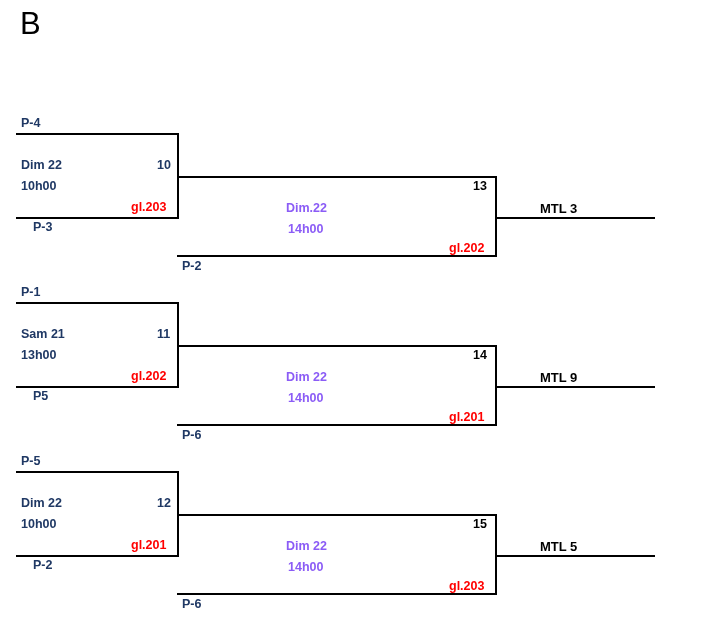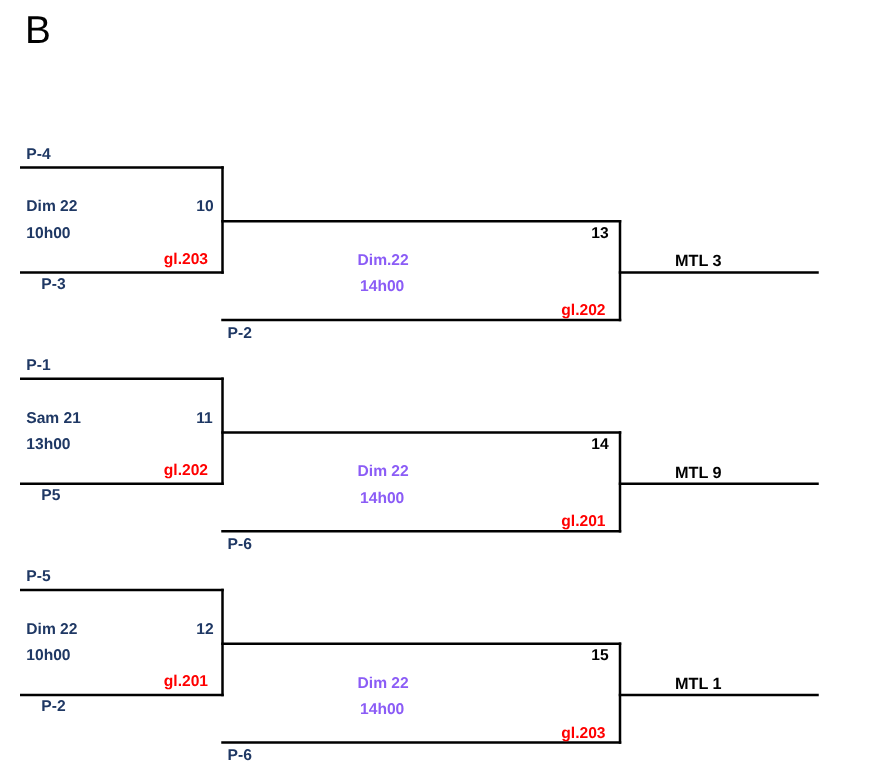--- a/index.html
+++ b/index.html
@@ -179,16 +179,16 @@
     <div class="tx f12 navy  lbl-time">10h00</div>
     <div class="tx f12 navy  lbl-num1">12</div>
     <div class="tx f12 red   lbl-gl1">gl.201</div>
 
     <div class="tx f12 gray  lbl-mid-date">Dim 22</div>
     <div class="tx f12 gray  lbl-mid-time">14h00</div>
     <div class="tx f12 black lbl-num2">15</div>
     <div class="tx f12 red   lbl-gl2">gl.203</div>
     <div class="tx f12 navy  lbl-mid-bot">P-6</div>
 
-    <div class="tx f13 black lbl-mtl">MTL 1</div>
+    <div class="tx f13 black lbl-mtl">MTL 5</div>
   </div>
 
 </div>
 
 </body></html>

